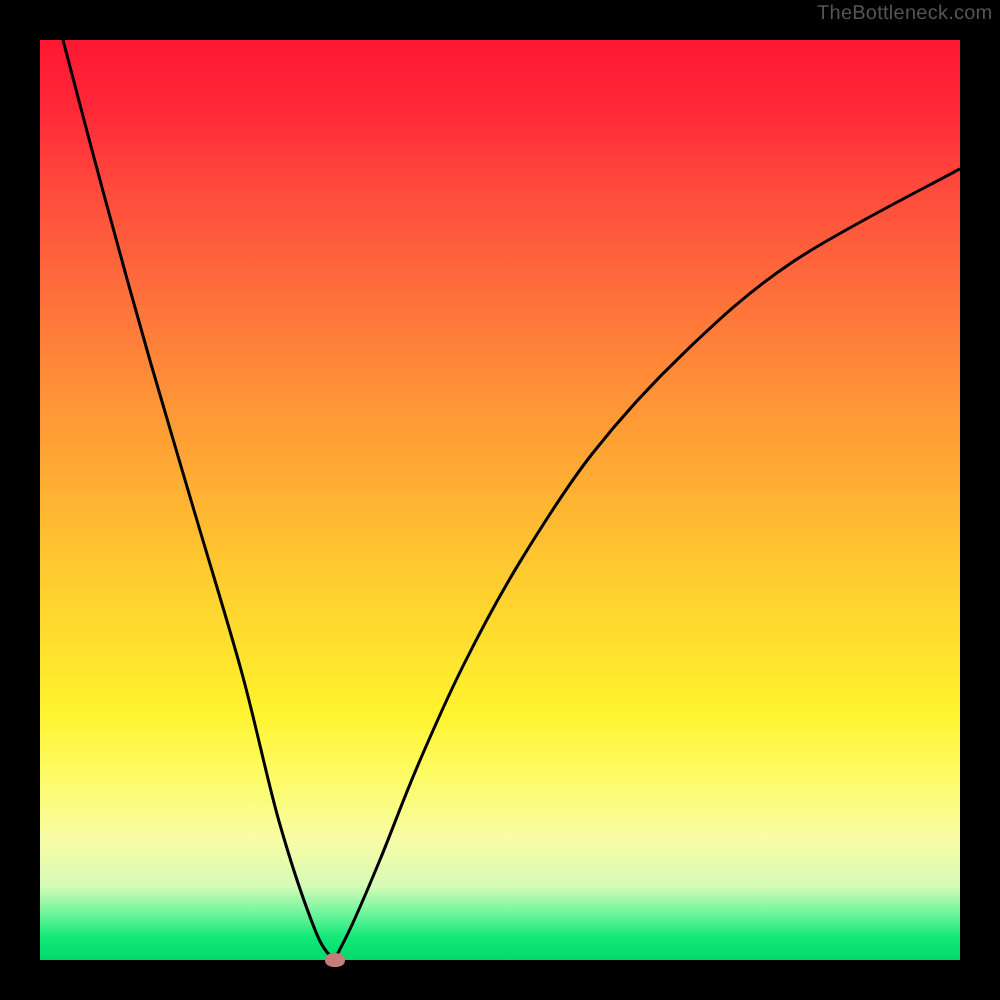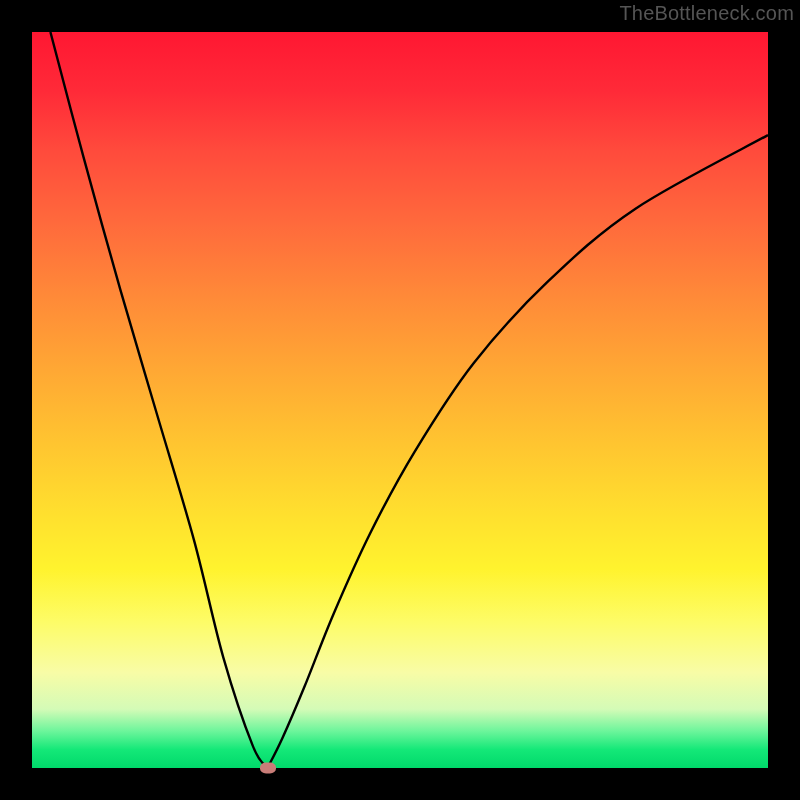--- a/index.html
+++ b/index.html
@@ -57,21 +57,21 @@
     border-radius: 6px / 5px;
     background: #c97d78;
     transform: translate(-50%, -50%);
     pointer-events: none;
   }
   .watermark {
     position: absolute;
     top: 2px;
     right: 6px;
     color: #555;
-    font-size: 20px;
+    font-size: 16px;
     letter-spacing: 0.2px;
     user-select: none;
   }
 </style>
 </head>
 <body>
 
 <div class="frame">
 
   <div class="plot">

